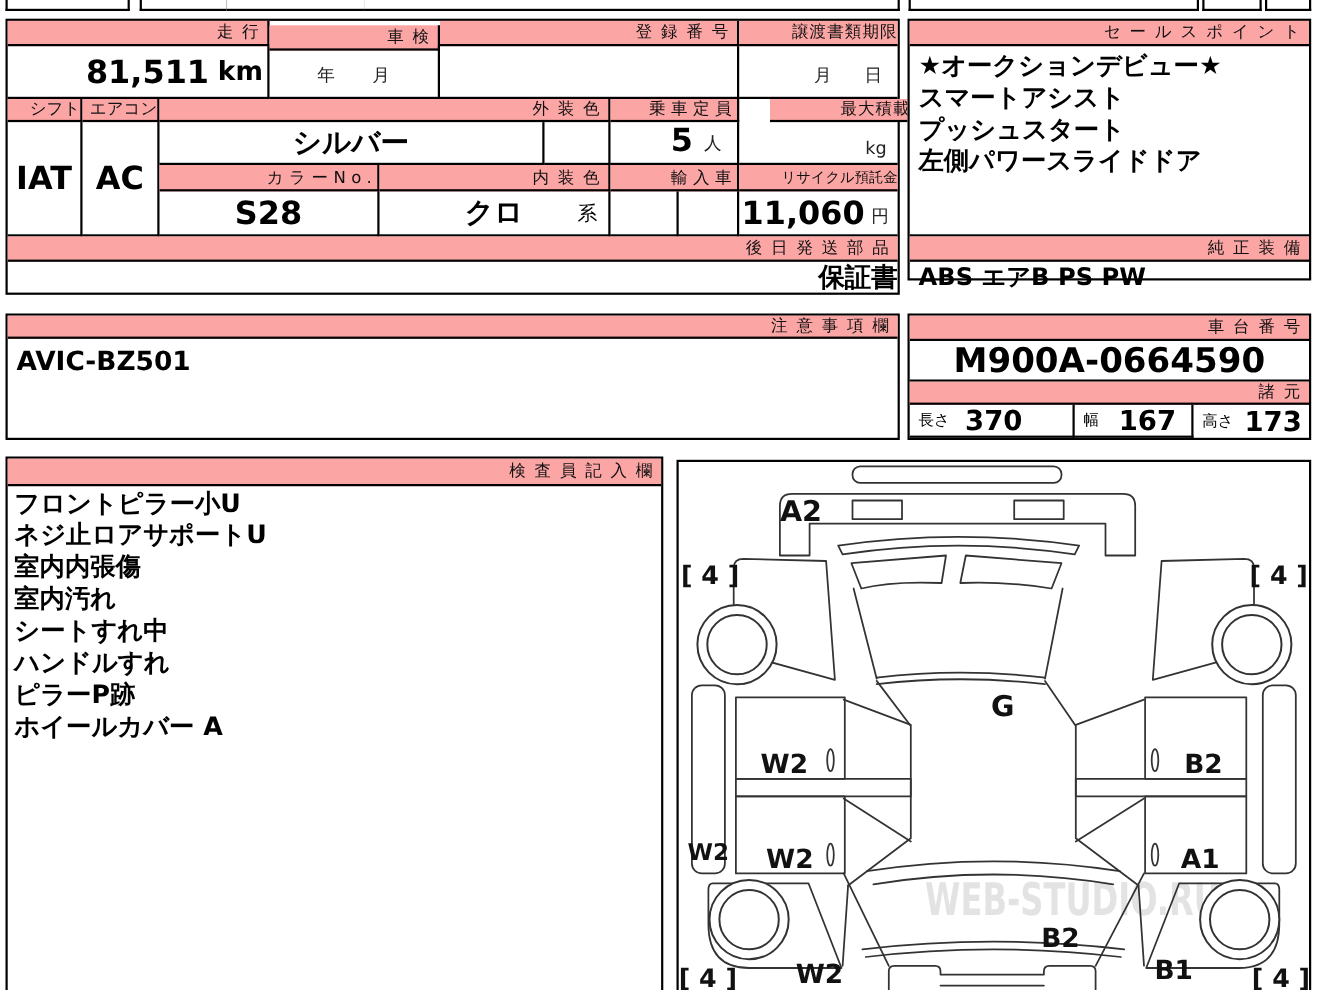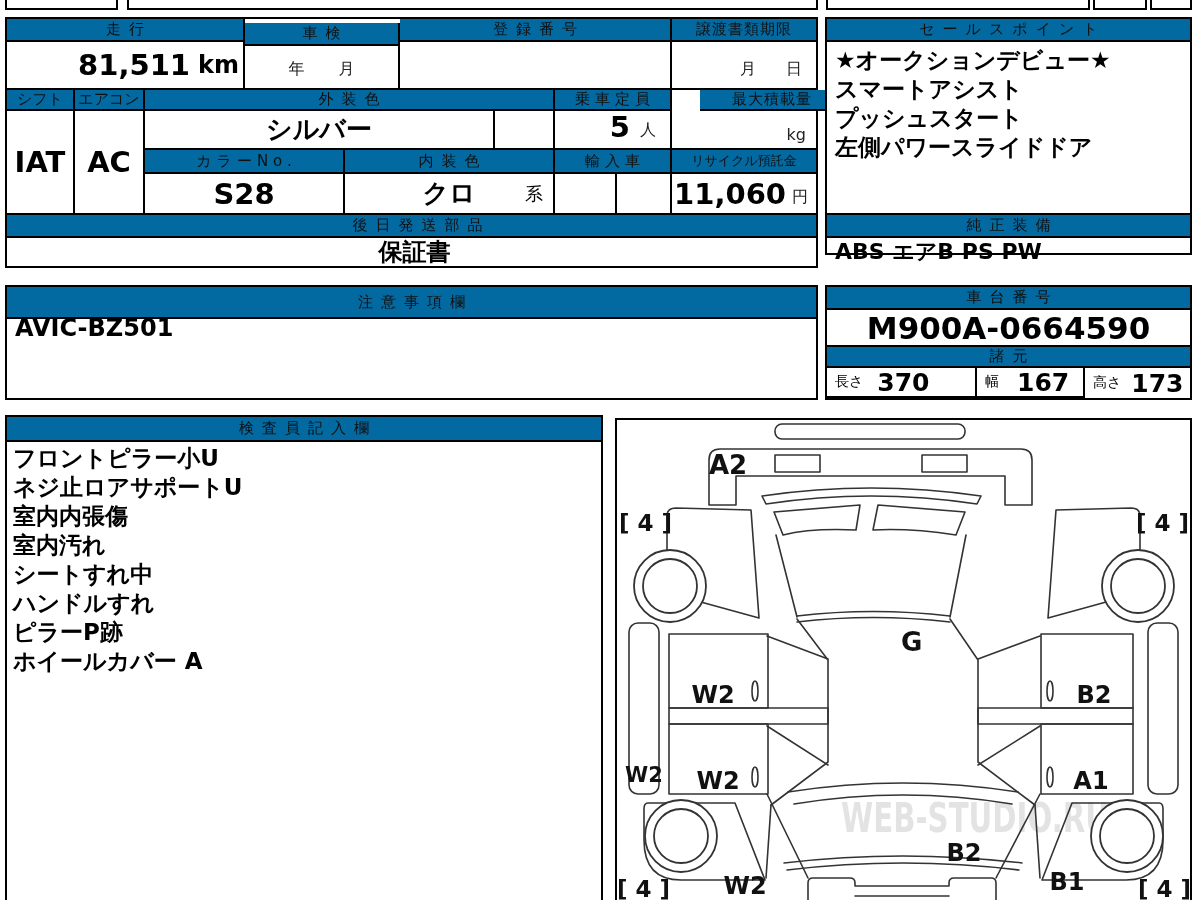--- a/index.html
+++ b/index.html
@@ -2,21 +2,21 @@
 <html><head>
 <meta charset="utf-8">
 <style>
   html,body{margin:0;padding:0;background:#fff;}
   .page{position:relative;width:1200px;height:900px;background:#fff;overflow:hidden;
         font-family:"DejaVu Sans","Liberation Sans",sans-serif;color:#000;}
   .box{position:absolute;border:2px solid #000;box-sizing:border-box;background:#fff;}
   .cell{position:absolute;box-sizing:border-box;border-right:2px solid #000;border-bottom:2px solid #000;
         display:flex;align-items:center;justify-content:center;overflow:hidden;}
   .nr{border-right:none;} .nb{border-bottom:none;}
-  .hdr{background:#0369a1;font-size:15px;color:#111;}
+  .hdr{background:#fca5a5;font-size:15px;color:#111;justify-content:flex-end;}
   .sp2{letter-spacing:8px;text-indent:8px;} .sp1{letter-spacing:5px;text-indent:5px;} .sp0{letter-spacing:1px;}
   .small-hdr{font-size:13px;}
   .v{font-weight:bold;}
   .big{font-size:29px;font-weight:bold;}
   .ph{font-size:16px;color:#222;}
   .listline{font-weight:bold;font-size:23px;line-height:29px;white-space:nowrap;}
   .remnant{position:absolute;top:0;height:10px;border:2px solid #000;border-top:none;box-sizing:border-box;background:#fff;}
   .nl{border-left:none;}
   svg text{font-family:"DejaVu Sans","Liberation Sans",sans-serif;}
 </style>
@@ -119,21 +119,21 @@
     <div class="cell" style="left:548px;top:155px;width:62px;height:41px;"></div>
     <div class="cell" style="left:610px;top:155px;width:55px;height:41px;"></div>
     <div class="cell nr" style="left:665px;top:155px;width:144px;height:41px;justify-content:flex-end;gap:6px;padding-right:8px;">
       <span class="big">11,060</span>
       <span class="ph" style="padding-top:8px;">円</span>
     </div>
 
     <div class="cell hdr sp2 nr" style="left:0;top:196px;width:809px;height:23px;padding-left:12px;">
         <span>後日発送部品</span>
       </div>
-    <div class="cell nr nb" style="left:0;top:219px;width:809px;height:28px;justify-content:center;padding-left:6px;font-weight:bold;font-size:24px;">
+    <div class="cell nr nb" style="left:0;top:219px;width:809px;height:28px;justify-content:flex-end;padding-left:6px;font-weight:bold;font-size:24px;">
         <span>保証書</span>
       </div>
   </div>
 
   <div class="box" style="left:825px;top:17px;width:367px;height:238px;">
     <div class="cell hdr sp2 nr" style="left:0;top:0;width:363px;height:23px;">
         <span>セールスポイント</span>
       </div>
     <div class="cell nr" style="left:0;top:23px;width:363px;height:173px;flex-direction:column;align-items:flex-start;justify-content:flex-start;padding:4px 8px;">
       <div class="listline">★オークションデビュー★</div>
@@ -143,21 +143,21 @@
     </div>
     <div class="cell hdr sp2 nr" style="left:0;top:196px;width:363px;height:23px;">
         <span>純正装備</span>
       </div>
     <div class="cell nr nb" style="left:0;top:219px;width:363px;height:28px;justify-content:flex-start;padding-left:8px;font-weight:bold;font-size:22px;">
         <span>ABS エアB PS PW</span>
       </div>
   </div>
 
   <div class="box" style="left:5px;top:285px;width:813px;height:115px;">
-    <div class="cell hdr sp2 nr" style="left:0;top:0;width:809px;height:32px;">
+    <div class="cell hdr sp2 nr" style="left:0;top:0;width:809px;height:21px;">
         <span>注意事項欄</span>
       </div>
     <div class="cell nr nb" style="left:0;top:23px;width:809px;height:88px;align-items:flex-start;justify-content:flex-start;padding:4px 8px;font-weight:bold;font-size:24px;">
         <span>AVIC-BZ501</span>
       </div>
   </div>
 
   <div class="box" style="left:825px;top:285px;width:367px;height:115px;">
     <div class="cell hdr sp2 nr" style="left:0;top:0;width:363px;height:23px;">
         <span>車台番号</span>

